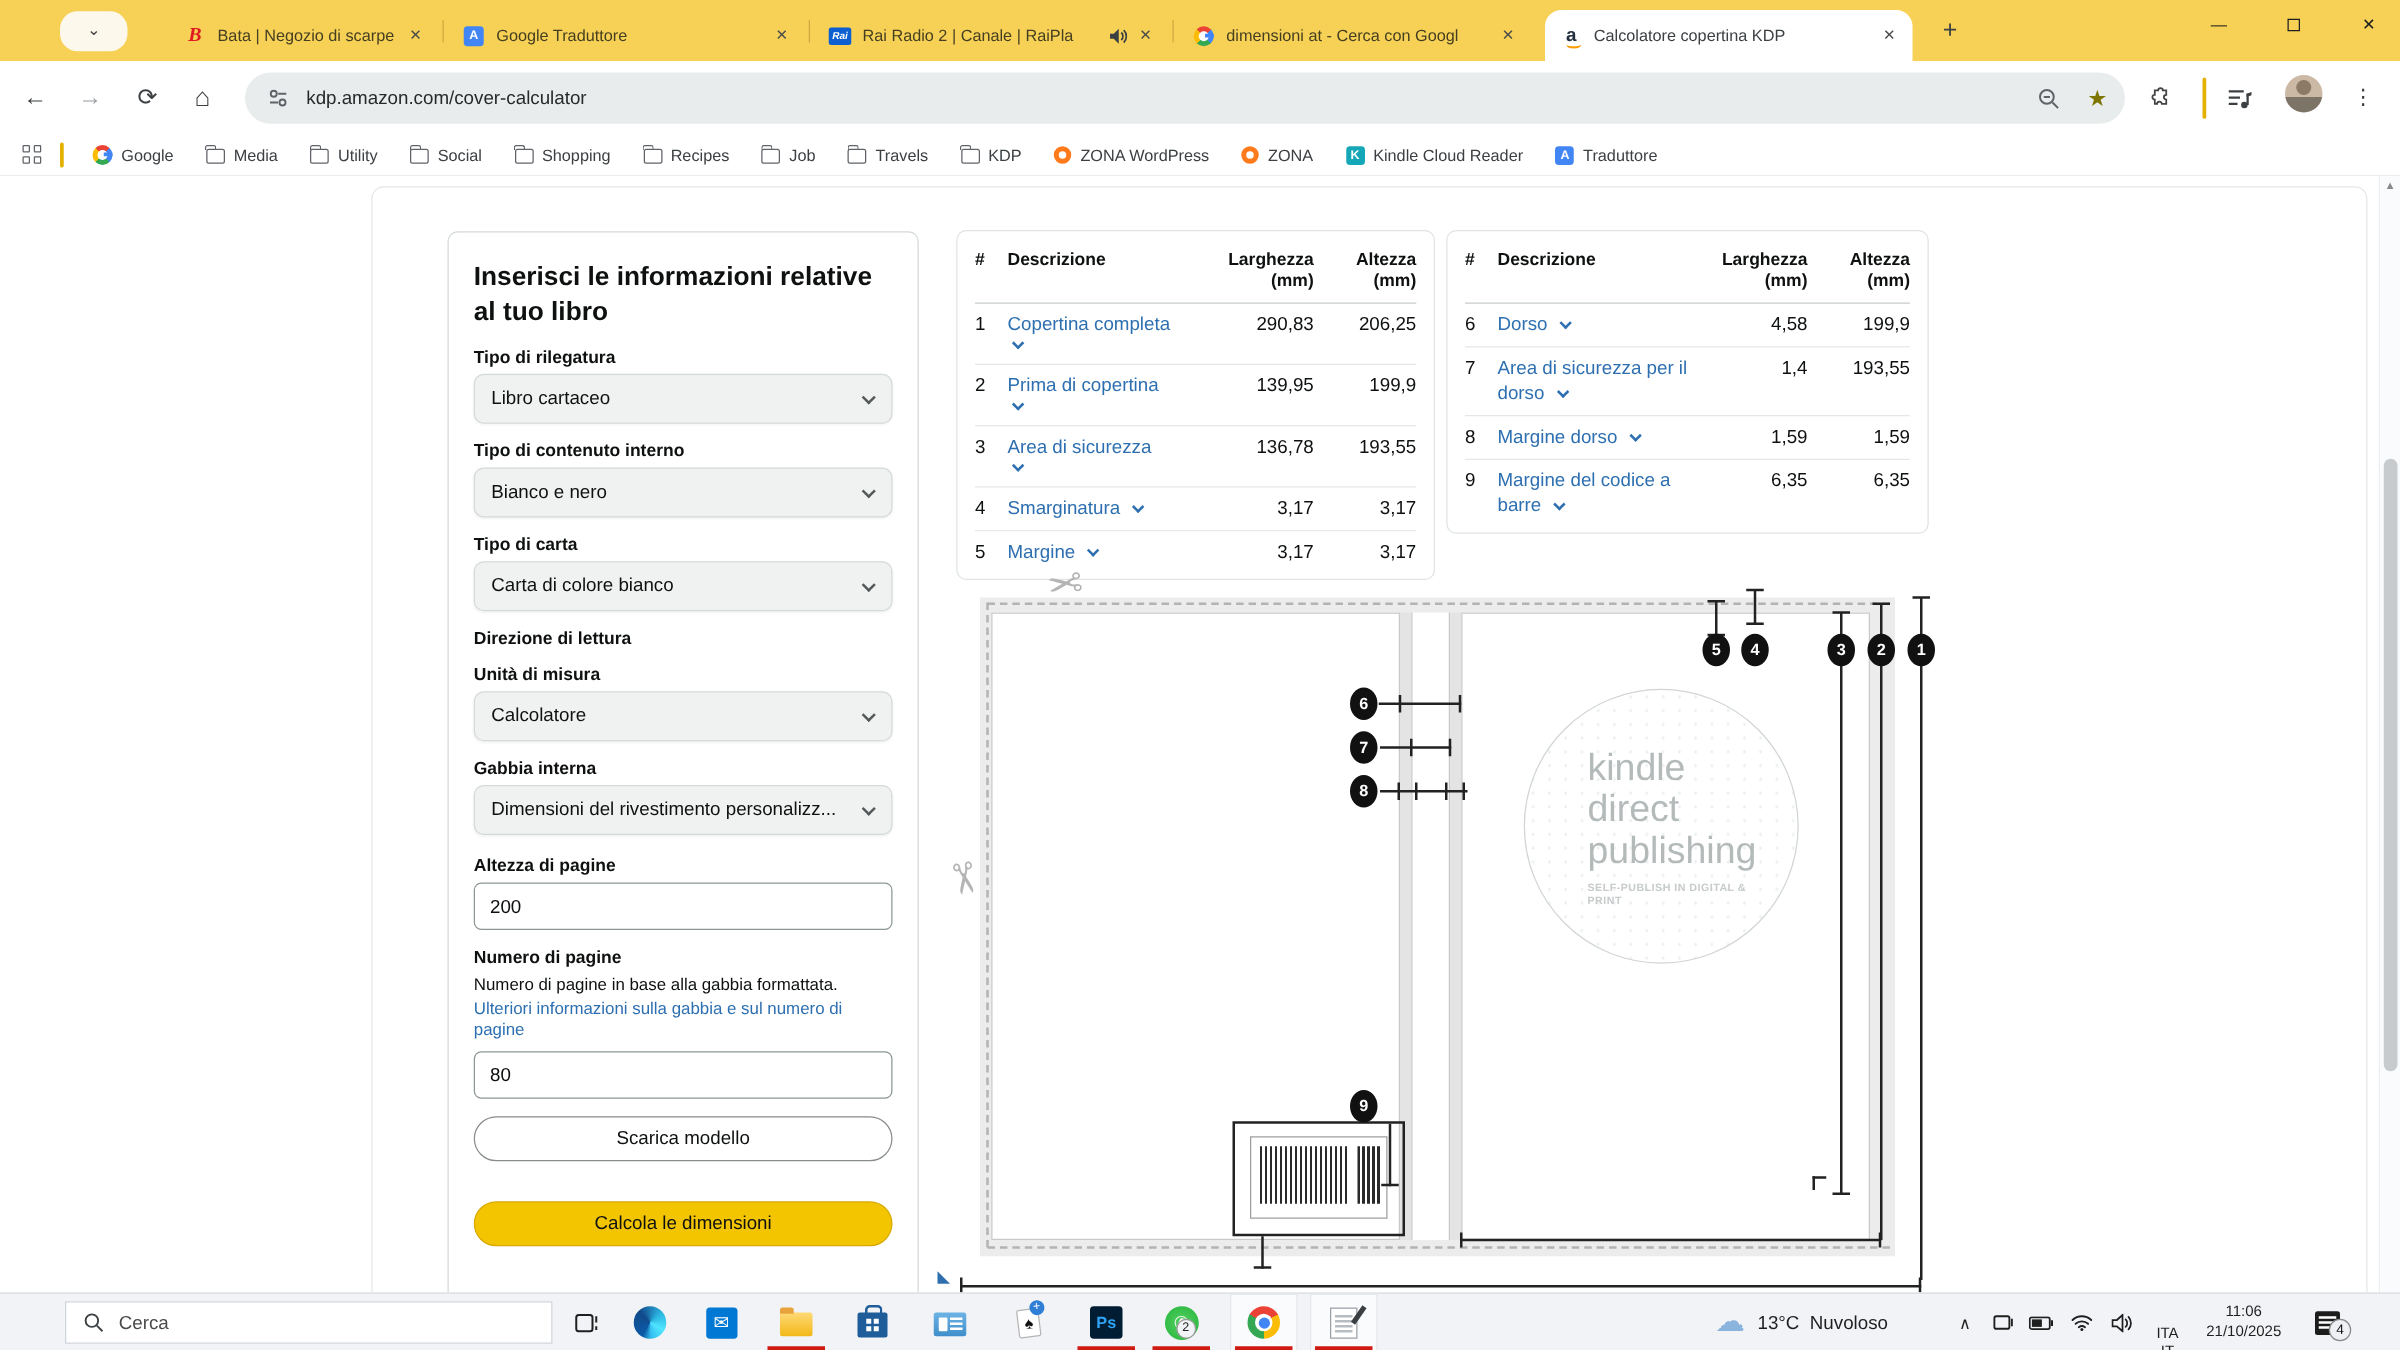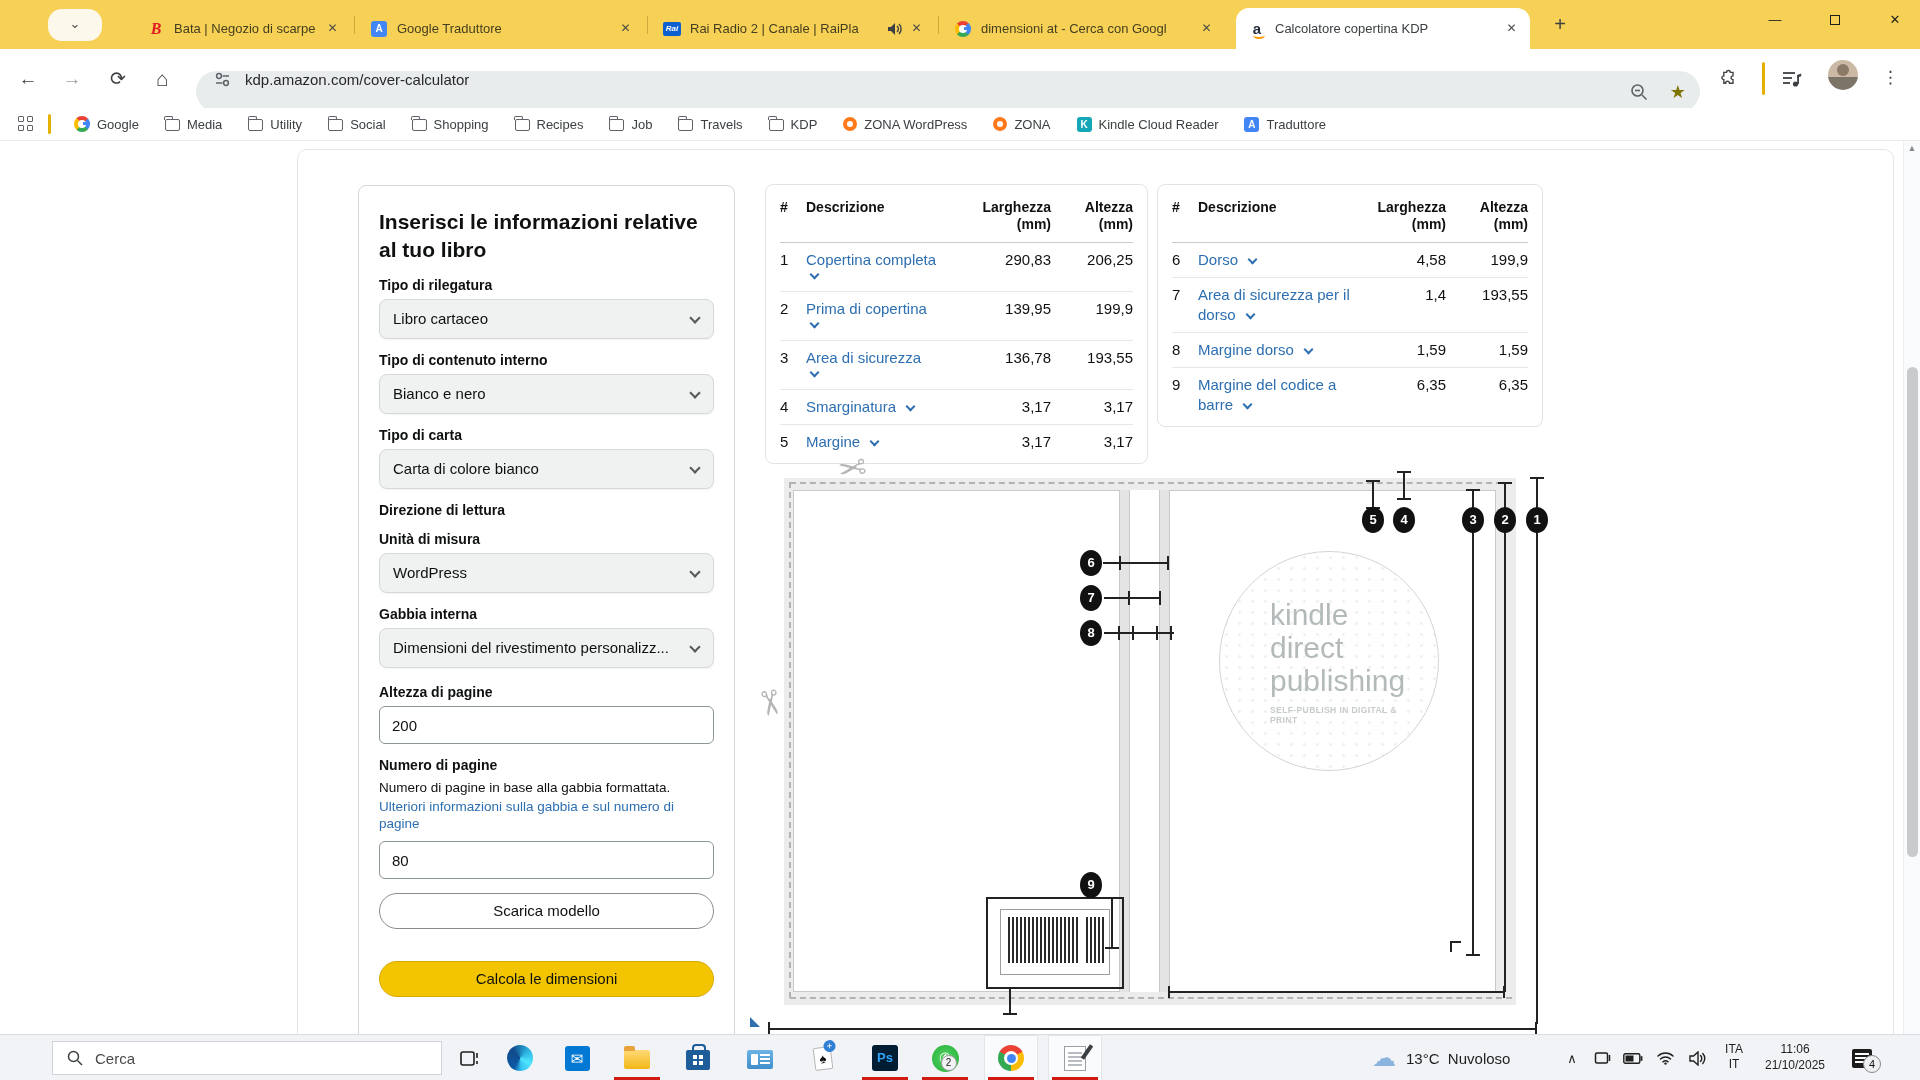--- a/index.html
+++ b/index.html
@@ -26,21 +26,21 @@
   .fav-amz{position:relative;font-weight:bold;font-size:15px;color:#232f3e;line-height:14px}
   .fav-amz::after{content:"";position:absolute;left:0;bottom:-3px;width:12px;height:5px;border-bottom:2px solid #ff9900;border-radius:50%}
   .newtab{position:absolute;left:1548px;top:13px;width:24px;height:24px;font-size:20px;line-height:22px;text-align:center;color:#3c4043;cursor:pointer}
   .winctl{position:absolute;top:0;width:46px;height:40px;text-align:center;color:#1f1f1f;cursor:pointer}
   .winctl span{line-height:40px;font-size:13px}
   .win-max i{display:inline-block;width:10px;height:10px;border:1.4px solid #1f1f1f;margin-top:15px}
 
   
   #toolbar{position:absolute;left:0;top:49px;width:1920px;height:59px;background:#fff}
   .navbtn{position:absolute;top:16px;width:28px;height:28px;text-align:center;font-size:19px;line-height:27px;color:#3c4043;cursor:pointer}
-  .omnibox{position:absolute;left:196px;top:22px;width:1504px;height:41px;border-radius:21px;background:#e9eced;display:flex;cursor:text}
+  .omnibox{position:absolute;left:196px;top:9px;width:1504px;height:41px;border-radius:21px;background:#e9eced;display:flex;align-items:center;cursor:text}
   .omni-url{font-size:15px;color:#27292b;margin-left:14px}
   .omni-right{position:absolute;right:14px;top:0;height:41px;display:flex;align-items:center;gap:22px}
   .star{color:#7e7400;font-size:18px;cursor:pointer}
   .ysep{position:absolute;left:1762px;top:13px;width:3px;height:33px;background:#e3b200;border-radius:2px}
   .avatar{position:absolute;left:1828px;top:11px;width:30px;height:30px;border-radius:50%;background:linear-gradient(#cbb9a6 58%,#7d7468 58%);overflow:hidden;cursor:pointer}
   .avatar::before{content:"";position:absolute;left:9px;top:4px;width:12px;height:12px;border-radius:50%;background:#8a7a66}
   .dots{position:absolute;left:1882px;top:14px;font-size:17px;color:#3c4043;letter-spacing:0;cursor:pointer;line-height:30px}
 
   
   #bookmarks{position:absolute;left:0;top:108px;width:1920px;height:33px;background:#fff;border-bottom:1px solid #ececec;display:flex;align-items:center}
@@ -353,21 +353,21 @@
 
       <div class="f-label">Tipo di contenuto interno</div>
       <div class="f-select"><span>Bianco e nero</span><i class="sel-chev"></i></div>
 
       <div class="f-label">Tipo di carta</div>
       <div class="f-select"><span>Carta di colore bianco</span><i class="sel-chev"></i></div>
 
       <div class="f-label">Direzione di lettura</div>
 
       <div class="f-label">Unità di misura</div>
-      <div class="f-select"><span>WordPress</span><i class="sel-chev"></i></div>
+      <div class="f-select"><span>Calcolatore</span><i class="sel-chev"></i></div>
 
       <div class="f-label">Gabbia interna</div>
       <div class="f-select"><span>Dimensioni del rivestimento personalizz...</span><i class="sel-chev"></i></div>
 
       <div class="dim-row">
         <div class="dim-col">
           <div class="f-label" style="margin-top:0">Altezza di pagine</div>
           <input class="f-input" value="200" style="">
         </div>
       </div>
@@ -632,21 +632,21 @@
           <path d="M2 5a11 11 0 0115 0M4.5 8a7.5 7.5 0 0110 0M7 10.8a4 4 0 015 0" fill="none" stroke="#1f1f1f" stroke-width="1.5" stroke-linecap="round"></path>
           <circle cx="9.5" cy="12.6" r="1.2" fill="#1f1f1f"></circle>
         </svg>
     </div>
     <div class="tb" style="left:1682px;width:32px">
       <svg width="18" height="15" viewBox="0 0 18 15">
           <path d="M1 5h3.5L9 1v13L4.5 10H1z" fill="none" stroke="#1f1f1f" stroke-width="1.4"></path>
           <path d="M11.5 4.5a4.2 4.2 0 010 6M13.8 2.5a7.4 7.4 0 010 10" fill="none" stroke="#1f1f1f" stroke-width="1.4" stroke-linecap="round"></path>
         </svg>
     </div>
-    <div class="tb lang" style="left:1716px;width:36px;display:block;padding-top:7px">
+    <div class="tb lang" style="left:1716px;width:36px;display:block;padding-top:24px">
       <div>ITA</div>
         <div>IT</div>
     </div>
     <div class="tb clock" style="left:1752px;width:86px;display:block;padding-top:6px">
       <div>11:06</div>
         <div>21/10/2025</div>
     </div>
     <div class="tb" style="left:1840px;width:44px">
       <span class="notif-ic">
         <span class="notif-badge">4</span>

